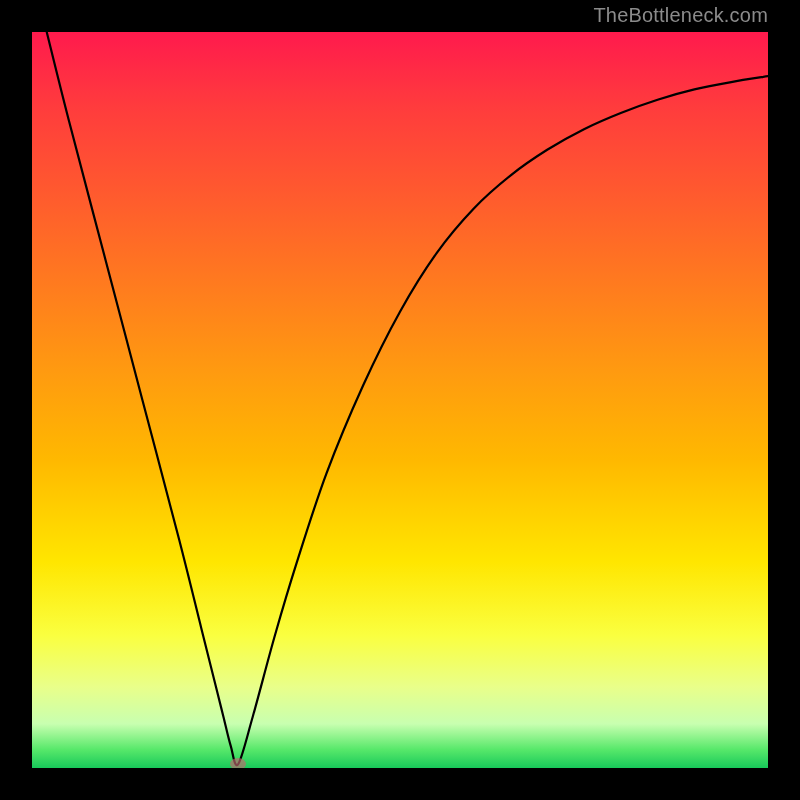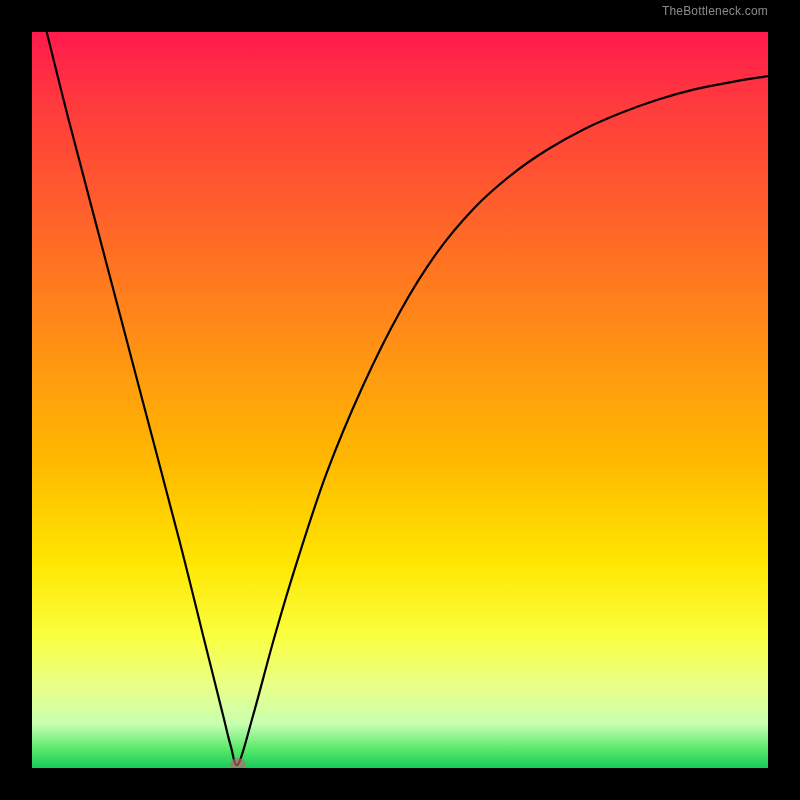--- a/index.html
+++ b/index.html
@@ -58,21 +58,21 @@
     border-radius: 50%;
     background: #c2676f;
     opacity: 0.65;
     transform: translate(-50%, -50%);
   }
   .attribution {
     position: absolute;
     top: 4px;
     right: 32px;
     color: #8b8b8b;
-    font-size: 12px;
+    font-size: 20px;
     letter-spacing: 0.2px;
   }
 </style>
 </head>
 <body>
 
 <div class="frame">
   <div class="gradient"></div>
   <svg class="curve-svg" viewBox="0 0 736 736" preserveAspectRatio="none">
     <path class="curve-path" d="M 14.72 0.00 C 18.25 14.13, 27.38 51.81, 36.80 88.32 C 46.22 124.83, 61.82 183.41, 73.60 228.16 C 85.38 272.91, 98.62 323.25, 110.40 368.00 C 122.18 412.75, 137.78 471.33, 147.20 507.84 C 156.62 544.35, 163.39 572.61, 169.28 596.16 C 175.17 619.71, 180.47 640.91, 184.00 655.04 C 187.53 669.17, 189.00 675.06, 191.36 684.48 C 193.72 693.90, 196.36 706.27, 198.72 713.92 C 201.08 721.57, 202.55 737.03, 206.08 732.32 C 209.61 727.61, 214.91 705.09, 220.80 684.48 C 226.69 663.87, 235.81 628.25, 242.88 603.52 C 249.95 578.79, 256.72 555.83, 264.96 529.92 C 273.20 504.01, 283.80 469.86, 294.40 441.60 C 305.00 413.34, 319.42 379.19, 331.20 353.28 C 342.98 327.37, 356.22 300.88, 368.00 279.68 C 379.78 258.48, 393.02 237.29, 404.80 220.80 C 416.58 204.31, 429.82 189.00, 441.60 176.64 C 453.38 164.28, 466.62 152.94, 478.40 143.52 C 490.18 134.10, 503.42 125.18, 515.20 117.76 C 526.98 110.34, 540.22 103.04, 552.00 97.15 C 563.78 91.26, 577.02 85.67, 588.80 80.96 C 600.58 76.25, 613.82 71.48, 625.60 67.71 C 637.38 63.94, 650.62 60.23, 662.40 57.41 C 674.18 54.58, 687.42 52.17, 699.20 50.05 C 710.98 47.93, 730.11 45.10, 736.00 44.16"></path>

